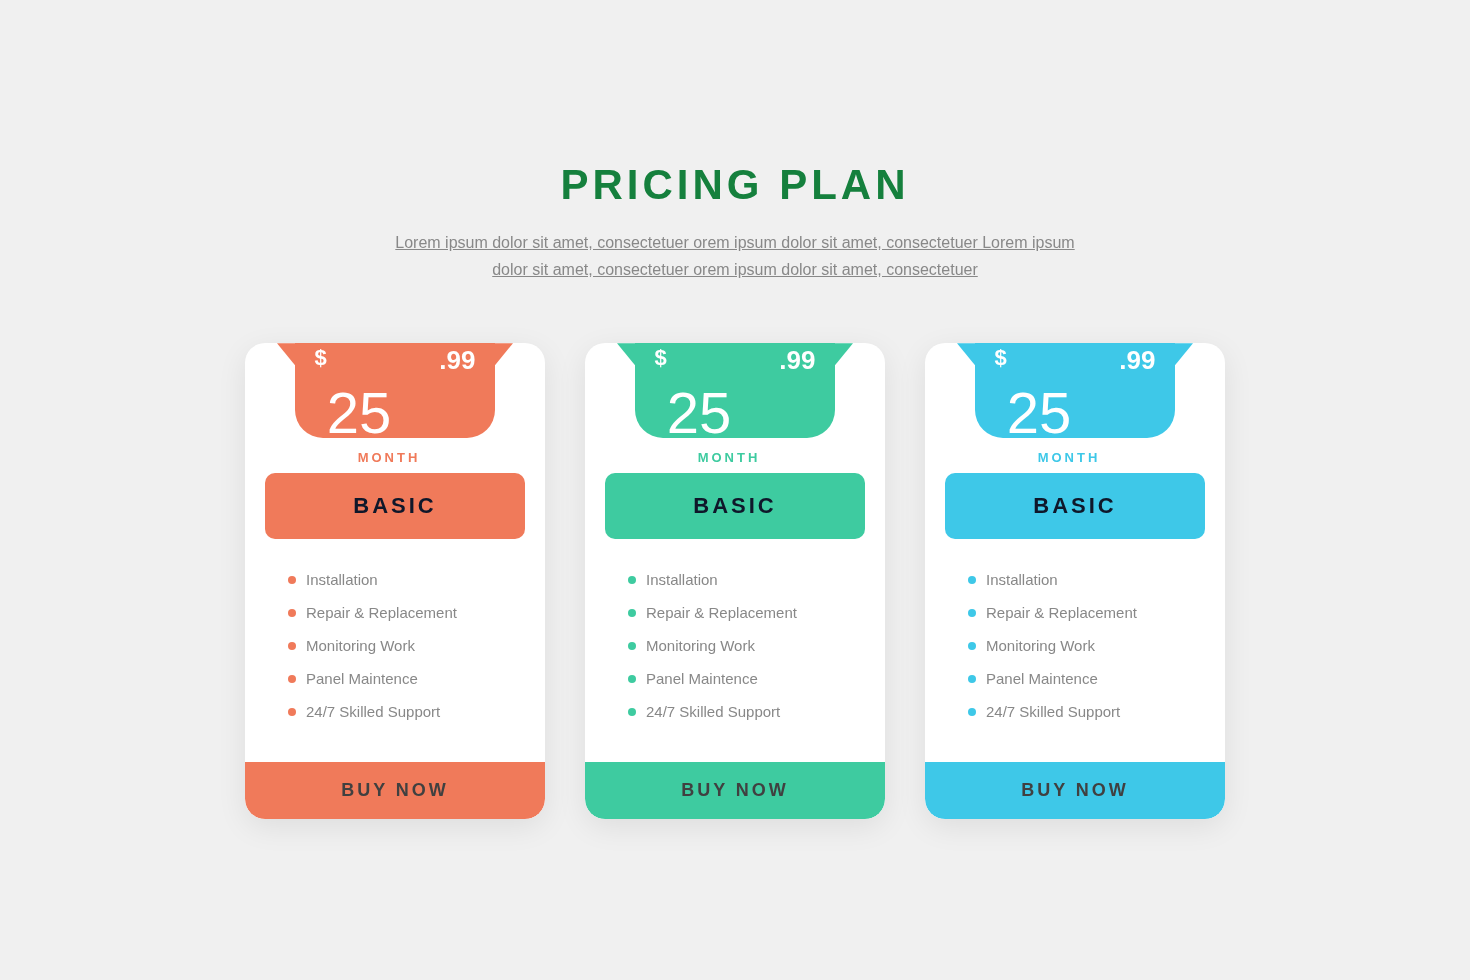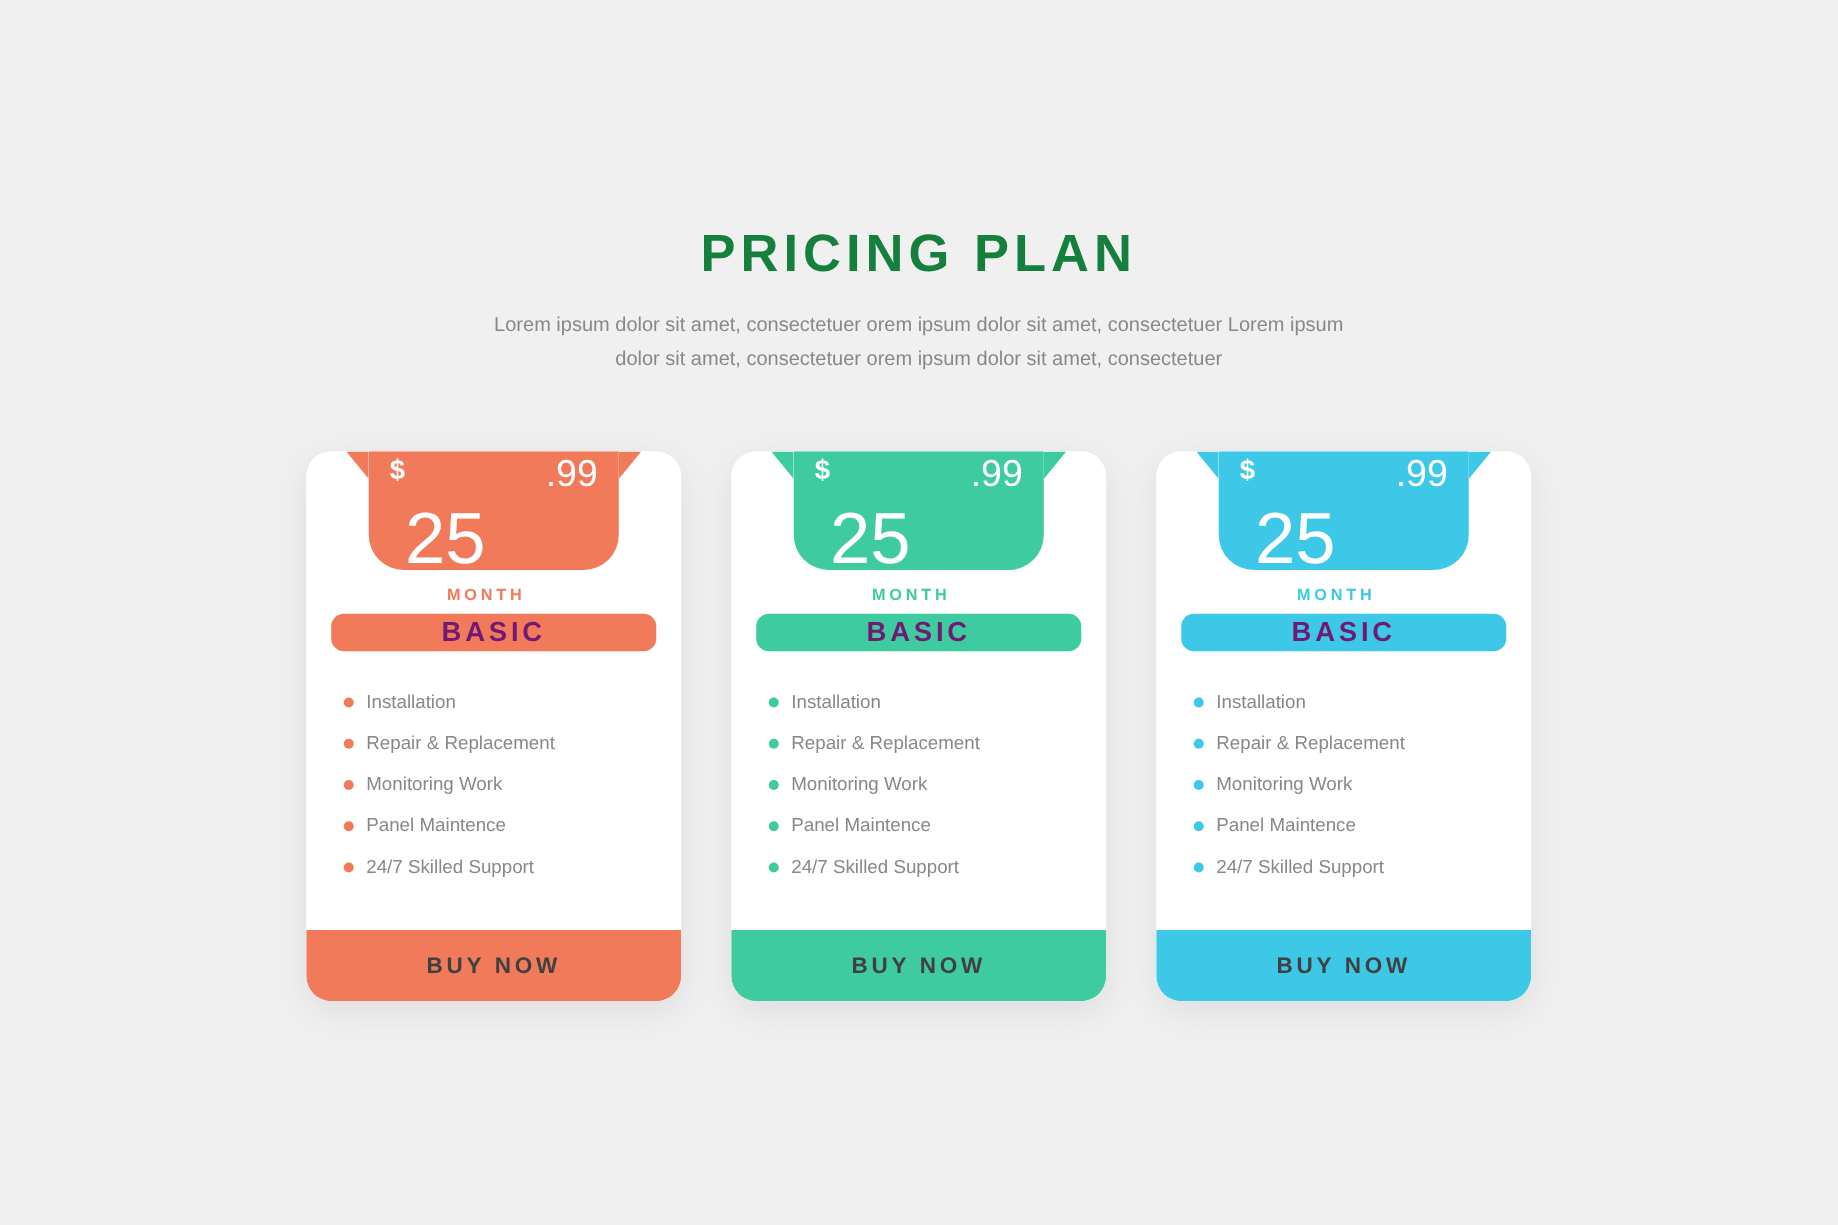--- a/index.html
+++ b/index.html
@@ -22,20 +22,21 @@
       margin-bottom: 20px;
       text-align: center;
     }
     .page-subtitle {
       font-size: 16px;
       color: #888;
       text-align: center;
       max-width: 680px;
       line-height: 1.7;
       margin-bottom: 60px;
+      text-decoration: underline;
     }
     .pricing-container {
       display: flex;
       gap: 40px;
       justify-content: center;
       align-items: flex-start;
     }
     .pricing-card {
       background: #fff;
       border-radius: 20px;
@@ -92,55 +93,55 @@
       font-weight: 700;
       margin-top: 8px;
     }
     .price-amount {
       font-size: 58px;
       font-weight: 400;
       line-height: 1;
       margin-top: 45px;
     }
     .price-cents {
-      font-size: 30px;
-      font-weight: 400;
+      font-size: 26px;
+      font-weight: 700;
       margin-top: 8px;
       margin-left: 48px;
     }
     .price-period-row {
       text-align: center;
       padding: 12px 12px 0 0;
       letter-spacing: 3px;
       font-size: 13px;
       font-weight: 600;
     }
     .card-orange .price-period-row { color: #f07a5a; }
     .card-teal .price-period-row { color: #3ecba0; }
     .card-blue .price-period-row { color: #3ec8e8; }
 
     .plan-name-bar {
       margin-top: 8px;
-      padding: 2px 0;
+      padding: 20px 0;
       text-align: center;
       font-size: 22px;
       font-weight: 700;
-      color: #701a75;
+      color: #0f172a;
       letter-spacing: 3px;
       border-radius: 10px;
       margin-left: 20px;
       margin-right: 20px;
     }
     .card-orange .plan-name-bar { background: #f07a5a; }
     .card-teal .plan-name-bar { background: #3ecba0; }
     .card-blue .plan-name-bar { background: #3ec8e8; }
 
     .features-list {
       list-style: none;
-      padding: 24px 30px;
+      padding: 24px 43px;
     }
     .features-list li {
       color: #888;
       font-size: 15px;
       padding: 8px 0;
       display: flex;
       align-items: center;
       gap: 10px;
     }
     .bullet {

